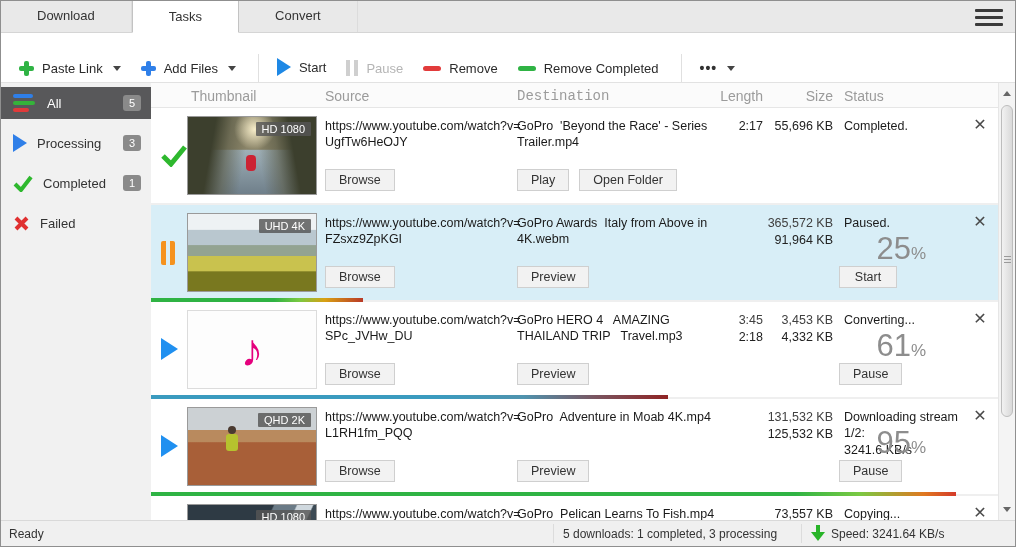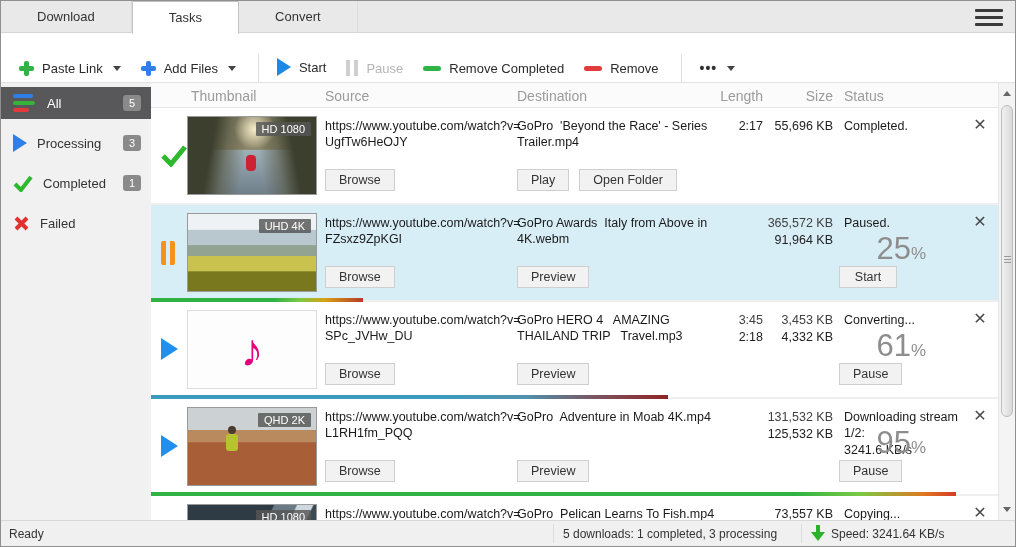--- a/index.html
+++ b/index.html
@@ -1,21 +1,21 @@
 <!DOCTYPE html>
 <html><head>
 <meta charset="utf-8">
 <style>
   html,body{margin:0;padding:0;background:#fff;}
   *{box-sizing:border-box;}
   body{font-family:"Liberation Sans",sans-serif;color:#222;}
   .window{position:relative;width:1016px;height:547px;border:1px solid #8f8f8f;background:#fff;overflow:hidden;}
 
   
-  .tabbar{position:relative;height:32px;background:#e9e9e9;border-bottom:1px solid #d5d5d5;display:flex;align-items:center;}
+  .tabbar{position:relative;height:32px;background:#e9e9e9;border-bottom:1px solid #d5d5d5;display:flex;align-items:flex-end;}
   .tab{height:32px;line-height:32px;padding:0 36px;font-size:13px;color:#333;border-right:1px solid #dcdcdc;cursor:default;}
   .tab.active{background:#fff;border:1px solid #c3c3c3;border-bottom:1px solid #fff;margin-bottom:-1px;height:33px;line-height:31px;}
   .hamburger{position:absolute;right:12px;top:8px;width:28px;height:17px;display:flex;flex-direction:column;justify-content:space-between;}
   .hamburger div{height:3px;background:#3a3a3a;border-radius:1px;}
 
   
   .toolbar{height:50px;background:#fff;border-bottom:1px solid #e2e2e2;display:flex;align-items:flex-end;padding:0 10px;font-size:13px;color:#2b2b2b;}
   .tbtn{display:flex;align-items:center;gap:8px;padding:6px 8px;margin-right:4px;}
   .tbtn.disabled{color:#b5b5b5;}
   .plus{width:15px;height:15px;position:relative;}
@@ -44,21 +44,21 @@
   .bars-icon div{height:4px;border-radius:2px;}
   .bars-icon .b1{background:#2f7fe8;width:20px;}
   .bars-icon .b2{background:#35b33a;width:22px;}
   .bars-icon .b3{background:#e03a3a;width:16px;}
   .side-play{width:0;height:0;border-left:14px solid #2f7fe8;border-top:9px solid transparent;border-bottom:9px solid transparent;}
 
   
   .table-area{position:absolute;left:150px;top:0;right:0;bottom:0;background:#fff;}
   .thead{position:absolute;top:0;left:0;right:17px;height:25px;background:#fbfbfb;border-bottom:1px solid #e6e6e6;color:#9b9b9b;font-size:14px;}
   .thead div{position:absolute;top:5px;}
-  .th-thumb{left:40px;}  .th-src{left:174px;}  .th-dest{left:366px;}
+  .th-thumb{left:40px;}  .th-src{left:174px;}  .th-dest{left:366px;font-family:Liberation Mono, monospace;}
   .th-len{left:540px;width:72px;text-align:right;}
   .th-size{left:600px;width:82px;text-align:right;}
   .th-status{left:693px;}
   .tbody{position:absolute;top:25px;left:0;right:17px;bottom:0;overflow:hidden;}
   .row{position:relative;height:97px;background:#fff;border-bottom:2px solid #efefef;font-size:12.5px;}
   .row.selected{background:#d8eef7;}
   .state{position:absolute;left:10px;top:36px;}
   .pause-ic{width:14px;height:24px;border-left:5px solid #f5921e;border-right:5px solid #f5921e;border-radius:2px;}
   .rplay{width:0;height:0;border-left:17px solid #2090f0;border-top:11px solid transparent;border-bottom:11px solid transparent;}
   .thumb{position:absolute;left:36px;top:8px;width:130px;height:79px;border:1px solid #9a9a9a;overflow:hidden;}
@@ -147,26 +147,26 @@
     <div class="tsep"></div>
     <div class="tbtn">
       <span class="play-tri"></span>
       <span>Start</span>
     </div>
     <div class="tbtn disabled">
       <span class="pause-bars"></span>
       <span>Pause</span>
     </div>
     <div class="tbtn">
+      <span class="dash red"></span>
+      <span>Remove</span>
+    </div>
+    <div class="tbtn">
       <span class="dash green"></span>
       <span>Remove Completed</span>
-    </div>
-    <div class="tbtn">
-      <span class="dash red"></span>
-      <span>Remove</span>
     </div>
     <div class="tsep"></div>
     <div class="tbtn">
       <span class="dots">•••</span>
       <span class="caret"></span>
     </div>
   </div>
 
   <div class="content">
 

